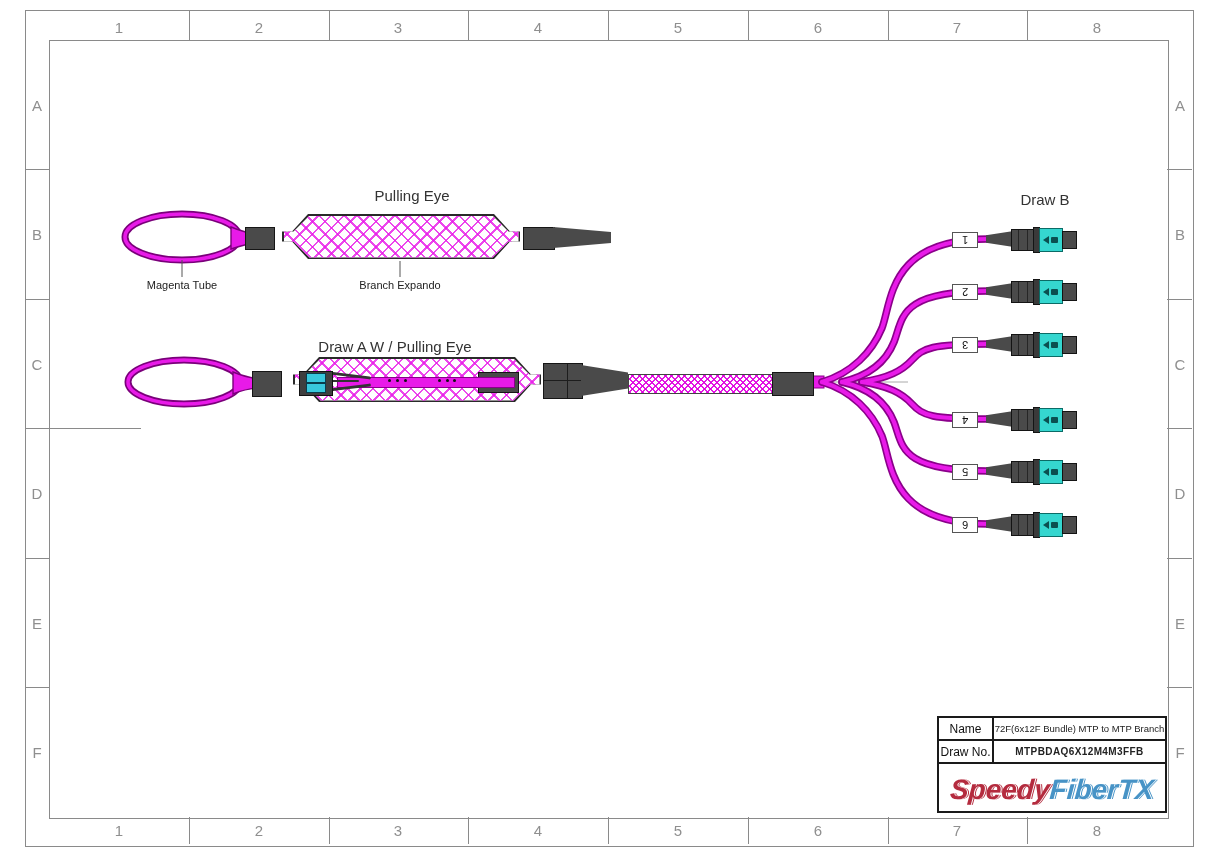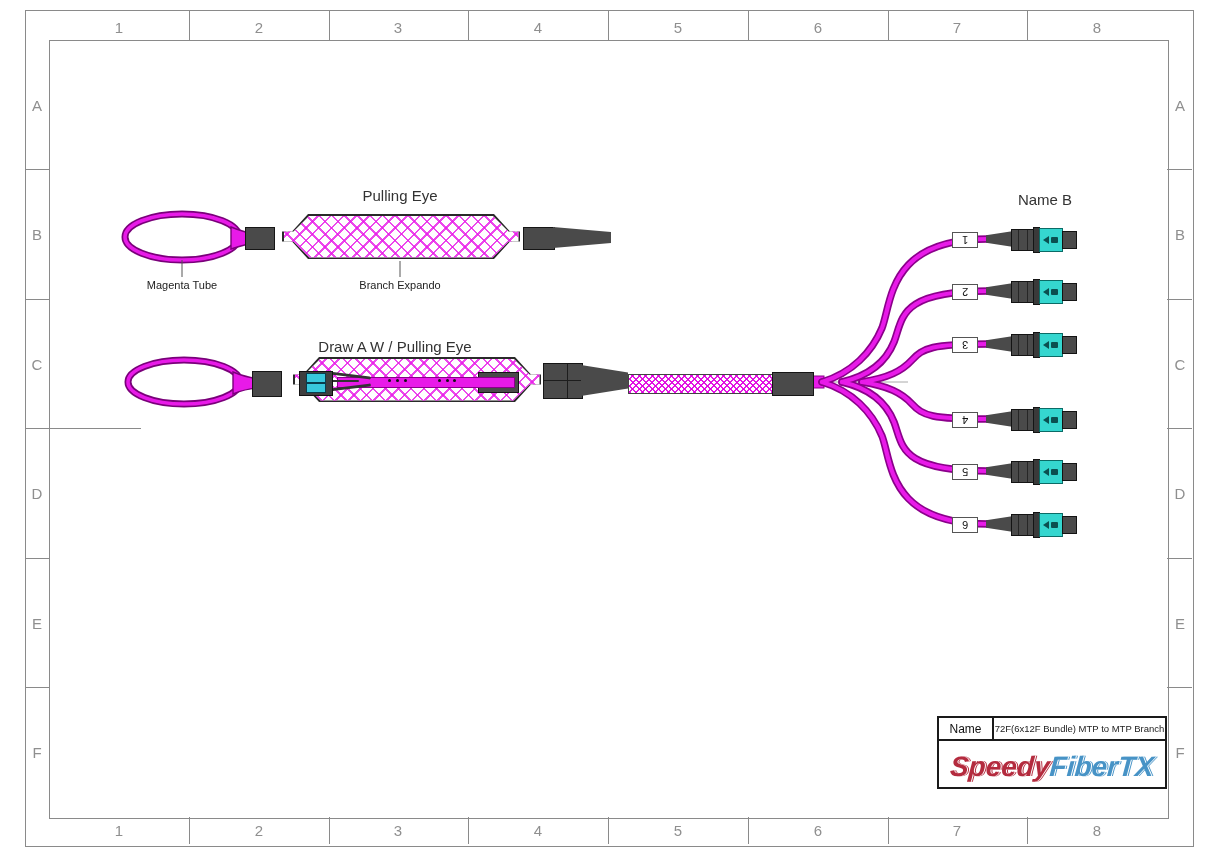--- a/index.html
+++ b/index.html
@@ -39,21 +39,21 @@
   .connector .boot{position:absolute;left:0;top:7px;width:26px;height:16px;background:#4a4a4a;
     clip-path:polygon(0 26%,100% 2%,100% 98%,0 74%);}
   .connector .bodyp{position:absolute;left:25px;top:5px;width:23px;height:20px;background:#4a4a4a;border:1px solid #141414;
     background-image:linear-gradient(90deg,transparent 6px,#262626 6px,#262626 7px,transparent 7px,transparent 15px,#262626 15px,#262626 16px,transparent 16px);}
   .connector .flange{position:absolute;left:47px;top:3px;width:5px;height:24px;background:#3a3a3a;border:1px solid #141414;}
   .connector .aqua{position:absolute;left:53px;top:4px;width:22px;height:22px;background:#35D6CF;border:1px solid #0b6b66;}
   .connector .aqua .tri{position:absolute;left:3px;top:7px;width:0;height:0;border-top:4px solid transparent;border-bottom:4px solid transparent;border-right:6px solid #0b4f50;}
   .connector .aqua .mark{position:absolute;left:11px;top:8px;width:7px;height:6px;background:#0b4f50;border-radius:1px;}
   .connector .tip{position:absolute;left:76px;top:7px;width:13px;height:16px;background:#4a4a4a;border:1px solid #141414;}
   
-  .tblock{left:937px;top:716px;width:230px;height:73px;border:2px solid #1a1a1a;z-index:4;background:#fff;box-sizing:border-box;}
+  .tblock{left:937px;top:716px;width:230px;height:97px;border:2px solid #1a1a1a;z-index:4;background:#fff;box-sizing:border-box;}
   .tb-row{display:flex;border-bottom:2px solid #1a1a1a;height:21px;}
   .tb-cell-l{width:53px;border-right:2px solid #1a1a1a;display:flex;align-items:center;justify-content:center;font-size:12px;color:#111;}
   .tb-cell-v{flex:1;display:flex;align-items:center;justify-content:center;color:#222;}
   .logo-box{height:51px;display:flex;align-items:center;justify-content:center;font-style:italic;font-weight:bold;font-size:28px;letter-spacing:0;transform:skewX(-4deg);white-space:nowrap;}
   .logo-red{color:#B42B3E;text-shadow:1px 0 #fff,2px 0 #B42B3E;}
   .logo-blue{color:#4793C6;text-shadow:1px 0 #fff,2px 0 #4793C6;}
   svg.layer{position:absolute;left:0;top:0;z-index:1;pointer-events:none;}
 </style>
 </head>
 <body>
@@ -146,21 +146,21 @@
   <g fill="none" stroke="#E81AE8" stroke-width="4.2" stroke-linecap="round">
     <path d="M 822,382 C 852,373 872,352 882,328 C 892,302 888,239 988,239"></path>
     <path d="M 842,382 C 868,376 886,362 894,342 C 903,319 898,291 988,291"></path>
     <path d="M 862,382 C 888,378 902,371 912,360 C 923,348 932,344 988,344"></path>
     <path d="M 862,382 C 888,386 902,393 912,404 C 923,416 932,419 988,419"></path>
     <path d="M 842,382 C 868,388 886,402 894,422 C 903,445 898,471 988,471"></path>
     <path d="M 822,382 C 852,391 872,412 882,436 C 892,462 888,524 988,524"></path>
   </g>
 </svg>
 
-<span class="abs dtitle" style="left:400px;top:187px">Pulling Eye</span>
+<span class="abs dtitle" style="left:412px;top:187px">Pulling Eye</span>
 <div class="abs block" style="left:245px;top:227px;width:28px;height:21px"></div>
 <div class="abs expando" style="left:282px;top:214px;width:238px;height:45px">
   <div class="shell"></div>
   <div class="hatch"></div>
 </div>
 <div class="abs block" style="left:523px;top:227px;width:30px;height:21px"></div>
 <div class="abs taper" style="left:553px;top:227px;width:58px;height:21px"></div>
 <span class="abs small-label" style="left:182px;top:279px">Magenta Tube</span>
 <span class="abs small-label" style="left:400px;top:279px">Branch Expando</span>
 
@@ -182,21 +182,21 @@
   <div class="abs dot" style="left:145px;top:22px"></div>
   <div class="abs dot" style="left:153px;top:22px"></div>
   <div class="abs dot" style="left:160px;top:22px"></div>
   <div class="abs block" style="left:185px;top:15px;width:39px;height:19px"></div>
 </div>
 <div class="abs block" style="left:543px;top:363px;width:38px;height:34px;background-image:linear-gradient(#1d1d1d,#1d1d1d),linear-gradient(#1d1d1d,#1d1d1d);background-size:100% 1px,1px 100%;background-position:0 16px,23px 0;background-repeat:no-repeat"></div>
 <div class="abs taper" style="left:581px;top:365px;width:47px;height:31px"></div>
 <div class="abs mesh" style="left:628px;top:374px;width:144px;height:18px"></div>
 <div class="abs block" style="left:772px;top:372px;width:40px;height:22px"></div>
 
-<span class="abs dtitle" style="left:1045px;top:191px">Name B</span>
+<span class="abs dtitle" style="left:1045px;top:191px">Draw B</span>
 
 <div class="abs leg-label" style="left:952px;top:232px">
     <span>1</span>
   </div>
 <div class="abs leg-label" style="left:952px;top:284px">
     <span>2</span>
   </div>
 <div class="abs leg-label" style="left:952px;top:337px">
     <span>3</span>
   </div>
@@ -269,17 +269,21 @@
       <div class="mark"></div>
     </div>
   <div class="tip"></div>
 </div>
 
 <div class="abs tblock">
   <div class="tb-row">
     <div class="tb-cell-l">Name</div>
     <div class="tb-cell-v" style="font-size:9.5px">72F(6x12F Bundle) MTP to MTP Branch</div>
   </div>
+  <div class="tb-row">
+    <div class="tb-cell-l">Draw No.</div>
+    <div class="tb-cell-v" style="font-size:10px;font-weight:600;letter-spacing:.4px">MTPBDAQ6X12M4M3FFB</div>
+  </div>
   <div class="logo-box">
     <span class="logo-red">Speedy</span>
       <span class="logo-blue">FiberTX</span>
   </div>
 </div>
 
 </body></html>

